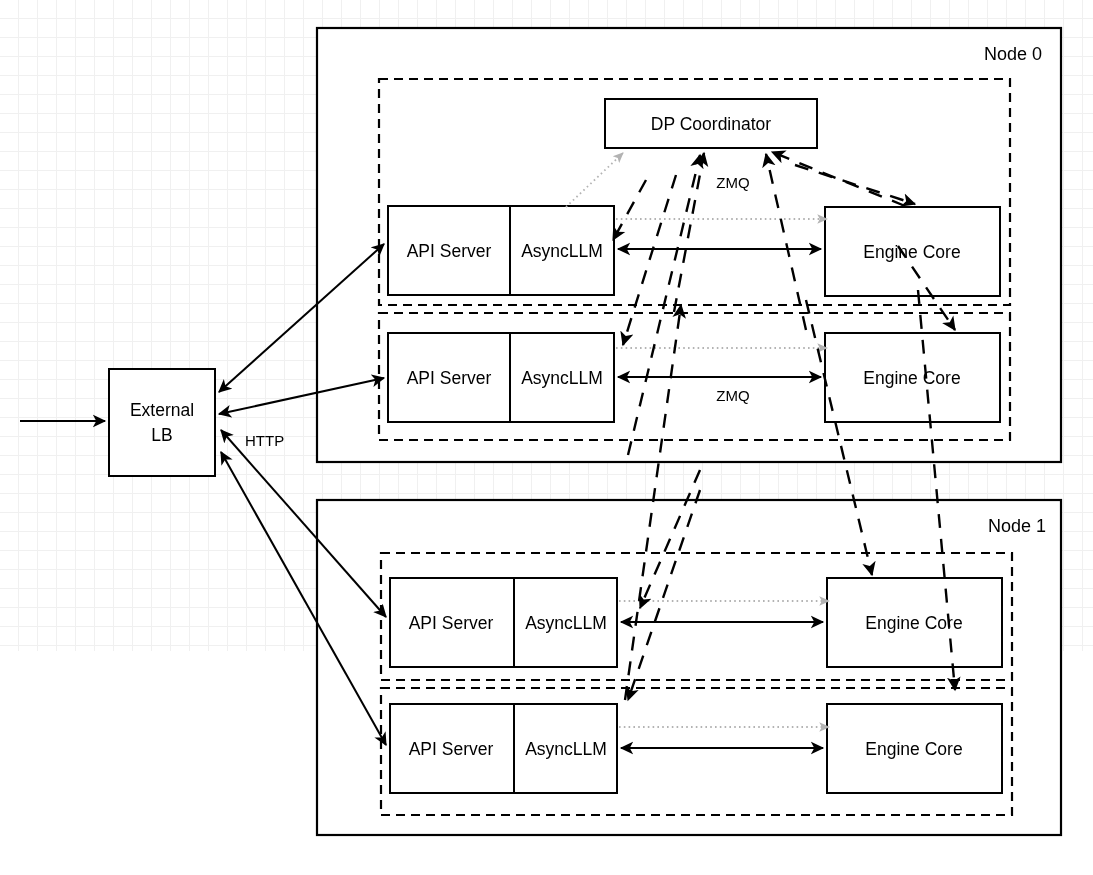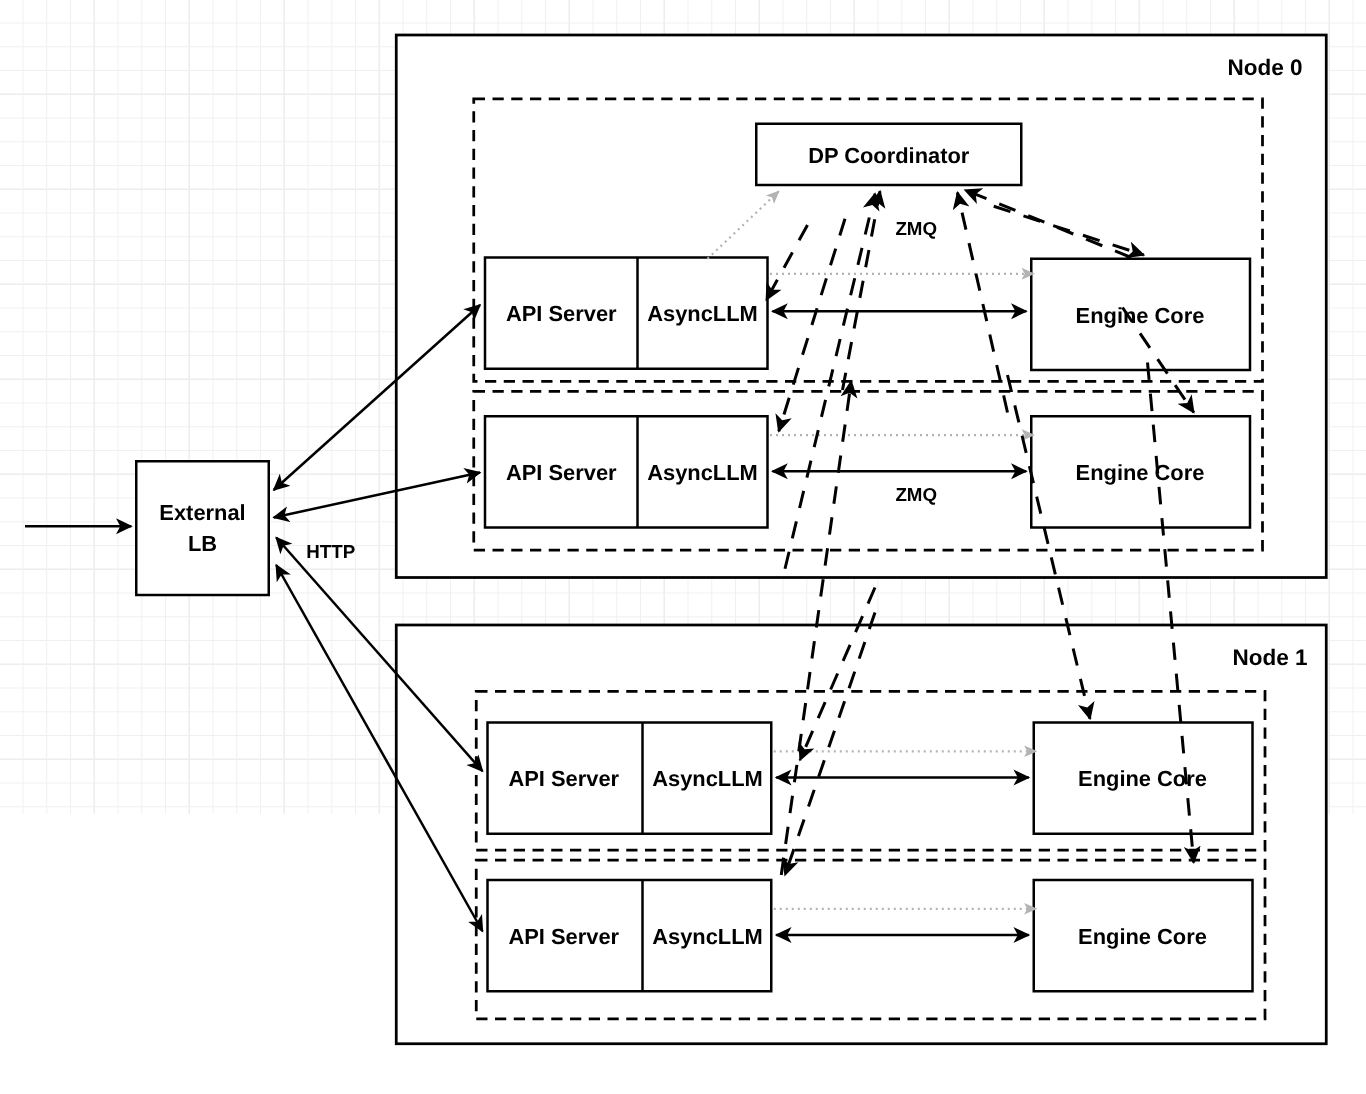--- a/index.html
+++ b/index.html
@@ -1,20 +1,20 @@
 <!DOCTYPE html>
 <html><head>
 <meta charset="utf-8">
 <style>
   html,body{margin:0;padding:0;background:#ffffff;}
   body{
     width:1093px;height:875px;overflow:hidden;
     font-family:"Liberation Sans", sans-serif;
   }
-  #canvas{position:relative;width:1093px;height:651px;font-weight:bold;}
+  #canvas{position:relative;width:1093px;height:651px;}
   
   #grid{
     position:absolute;inset:0;
     background-color:#ffffff;
     background-image:
       linear-gradient(to right, #f0f0f0 1px, transparent 1px),
       linear-gradient(to bottom, #f0f0f0 1px, transparent 1px),
       linear-gradient(to right, #dcdcdc 1px, transparent 1px),
       linear-gradient(to bottom, #dcdcdc 1px, transparent 1px);
     background-size:19px 19px,19px 19px,76px 76px,76px 76px;

